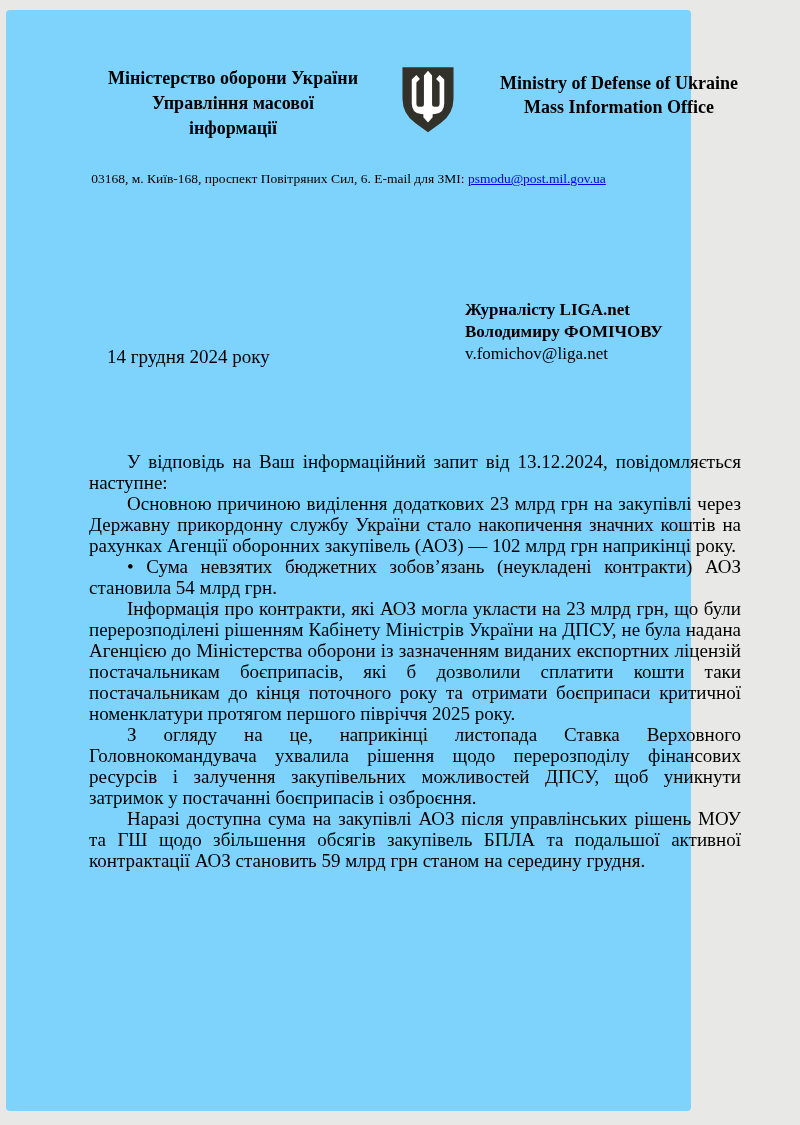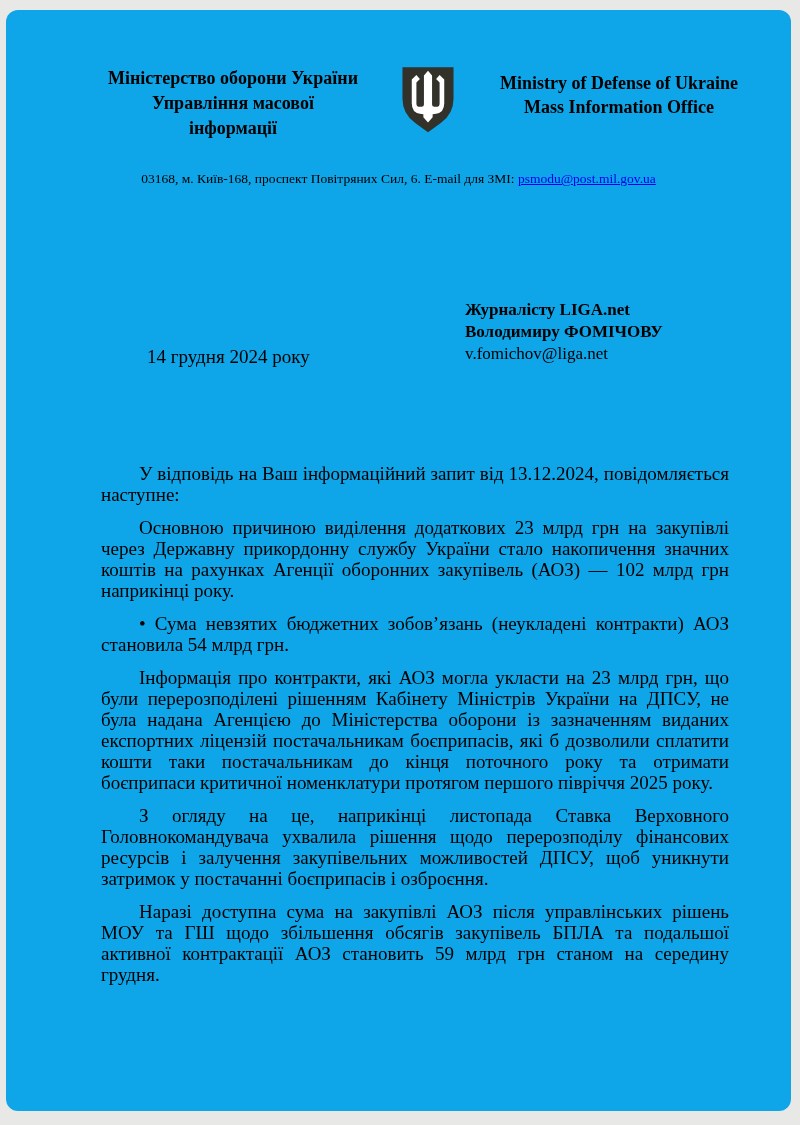--- a/index.html
+++ b/index.html
@@ -9,24 +9,24 @@
     height: 1125px;
     background: #e8e8e6;
     overflow: hidden;
     font-family: "Liberation Serif", serif;
     color: #000;
   }
   .card {
     position: absolute;
     left: 6px;
     top: 10px;
-    width: 785px;
+    width: 685px;
     height: 1101px;
-    background: #0ea5e9;
-    border-radius: 12px;
+    background: #7dd3fc;
+    border-radius: 4px;
   }
   
   .header-left {
     position: absolute;
     left: 64px;
     top: 56px;
     width: 326px;
     text-align: center;
     font-weight: bold;
     font-size: 18px;
@@ -71,42 +71,41 @@
     line-height: 22px;
     margin-top: 43px;
   }
   .recipient .bold { font-weight: bold; }
   
   .date {
     position: absolute;
     left: 101px;
     top: 336px;
     font-size: 19px;
-    margin-left: 40px;
   }
   .salutation {
     position: absolute;
     left: 83px;
     top: 400px;
     width: 652px;
     text-align: center;
     font-size: 19px;
   }
   
   .body-text {
     position: absolute;
     left: 83px;
     top: 441px;
     width: 652px;
     font-size: 19px;
     line-height: 21px;
     text-align: justify;
   }
   .body-text p {
-    margin: 12px;
+    margin: 0;
     text-indent: 38px;
   }
 </style>
 </head>
 <body>
 
 <div class="card">
 
   <div class="header-left">
     <div>Міністерство оборони України</div>

